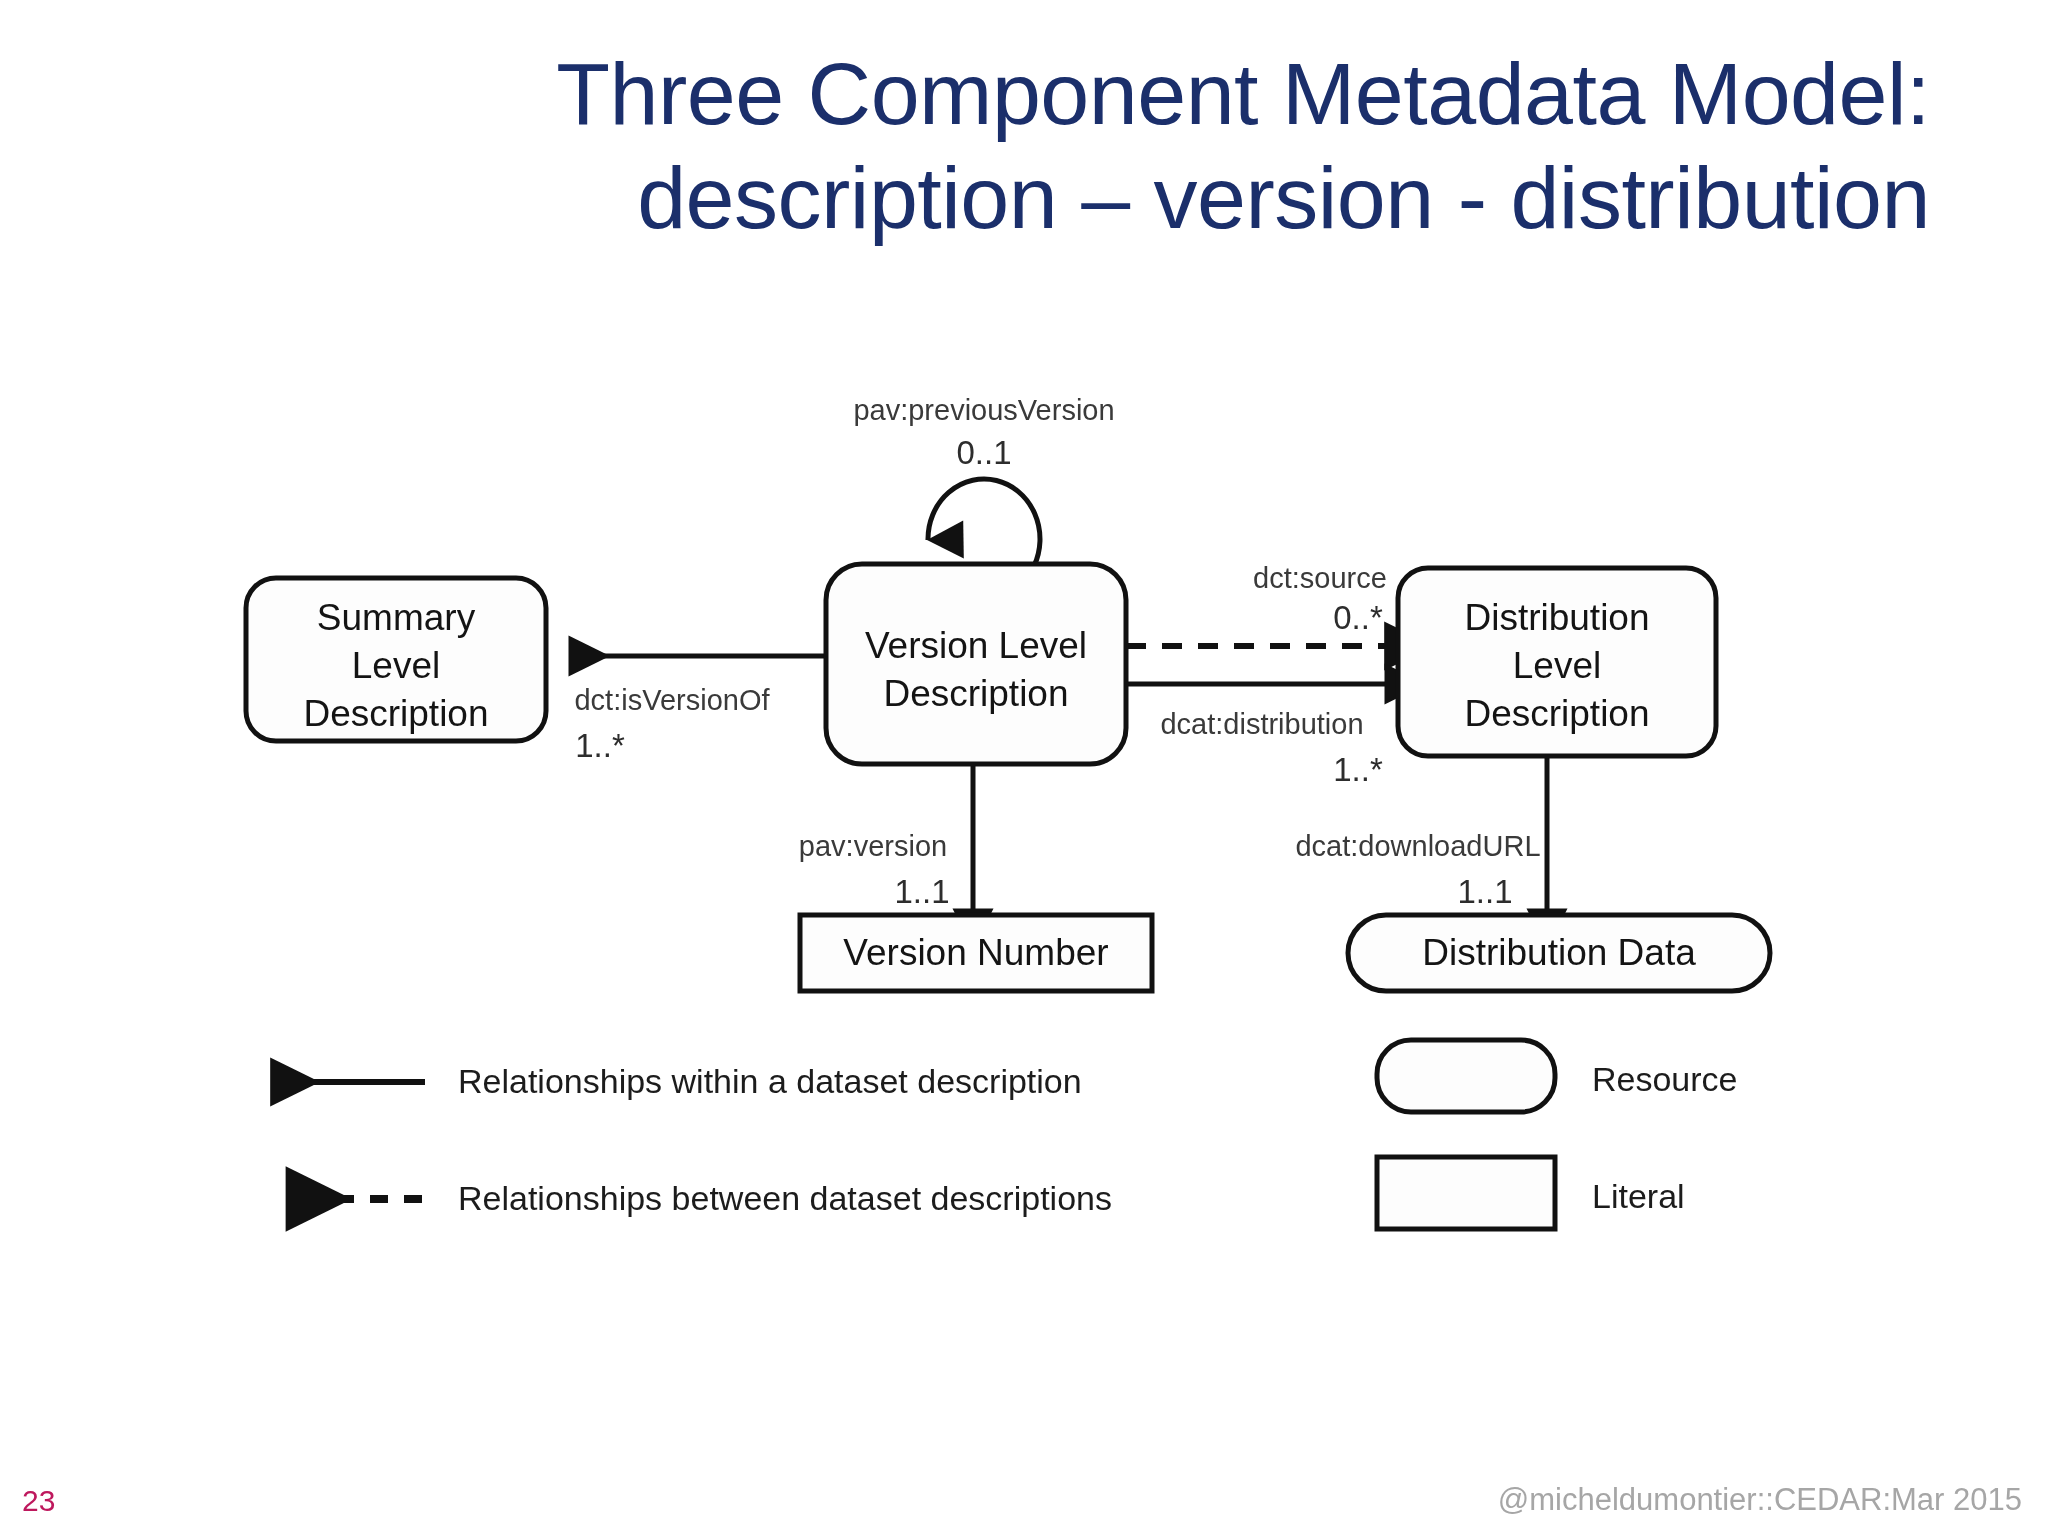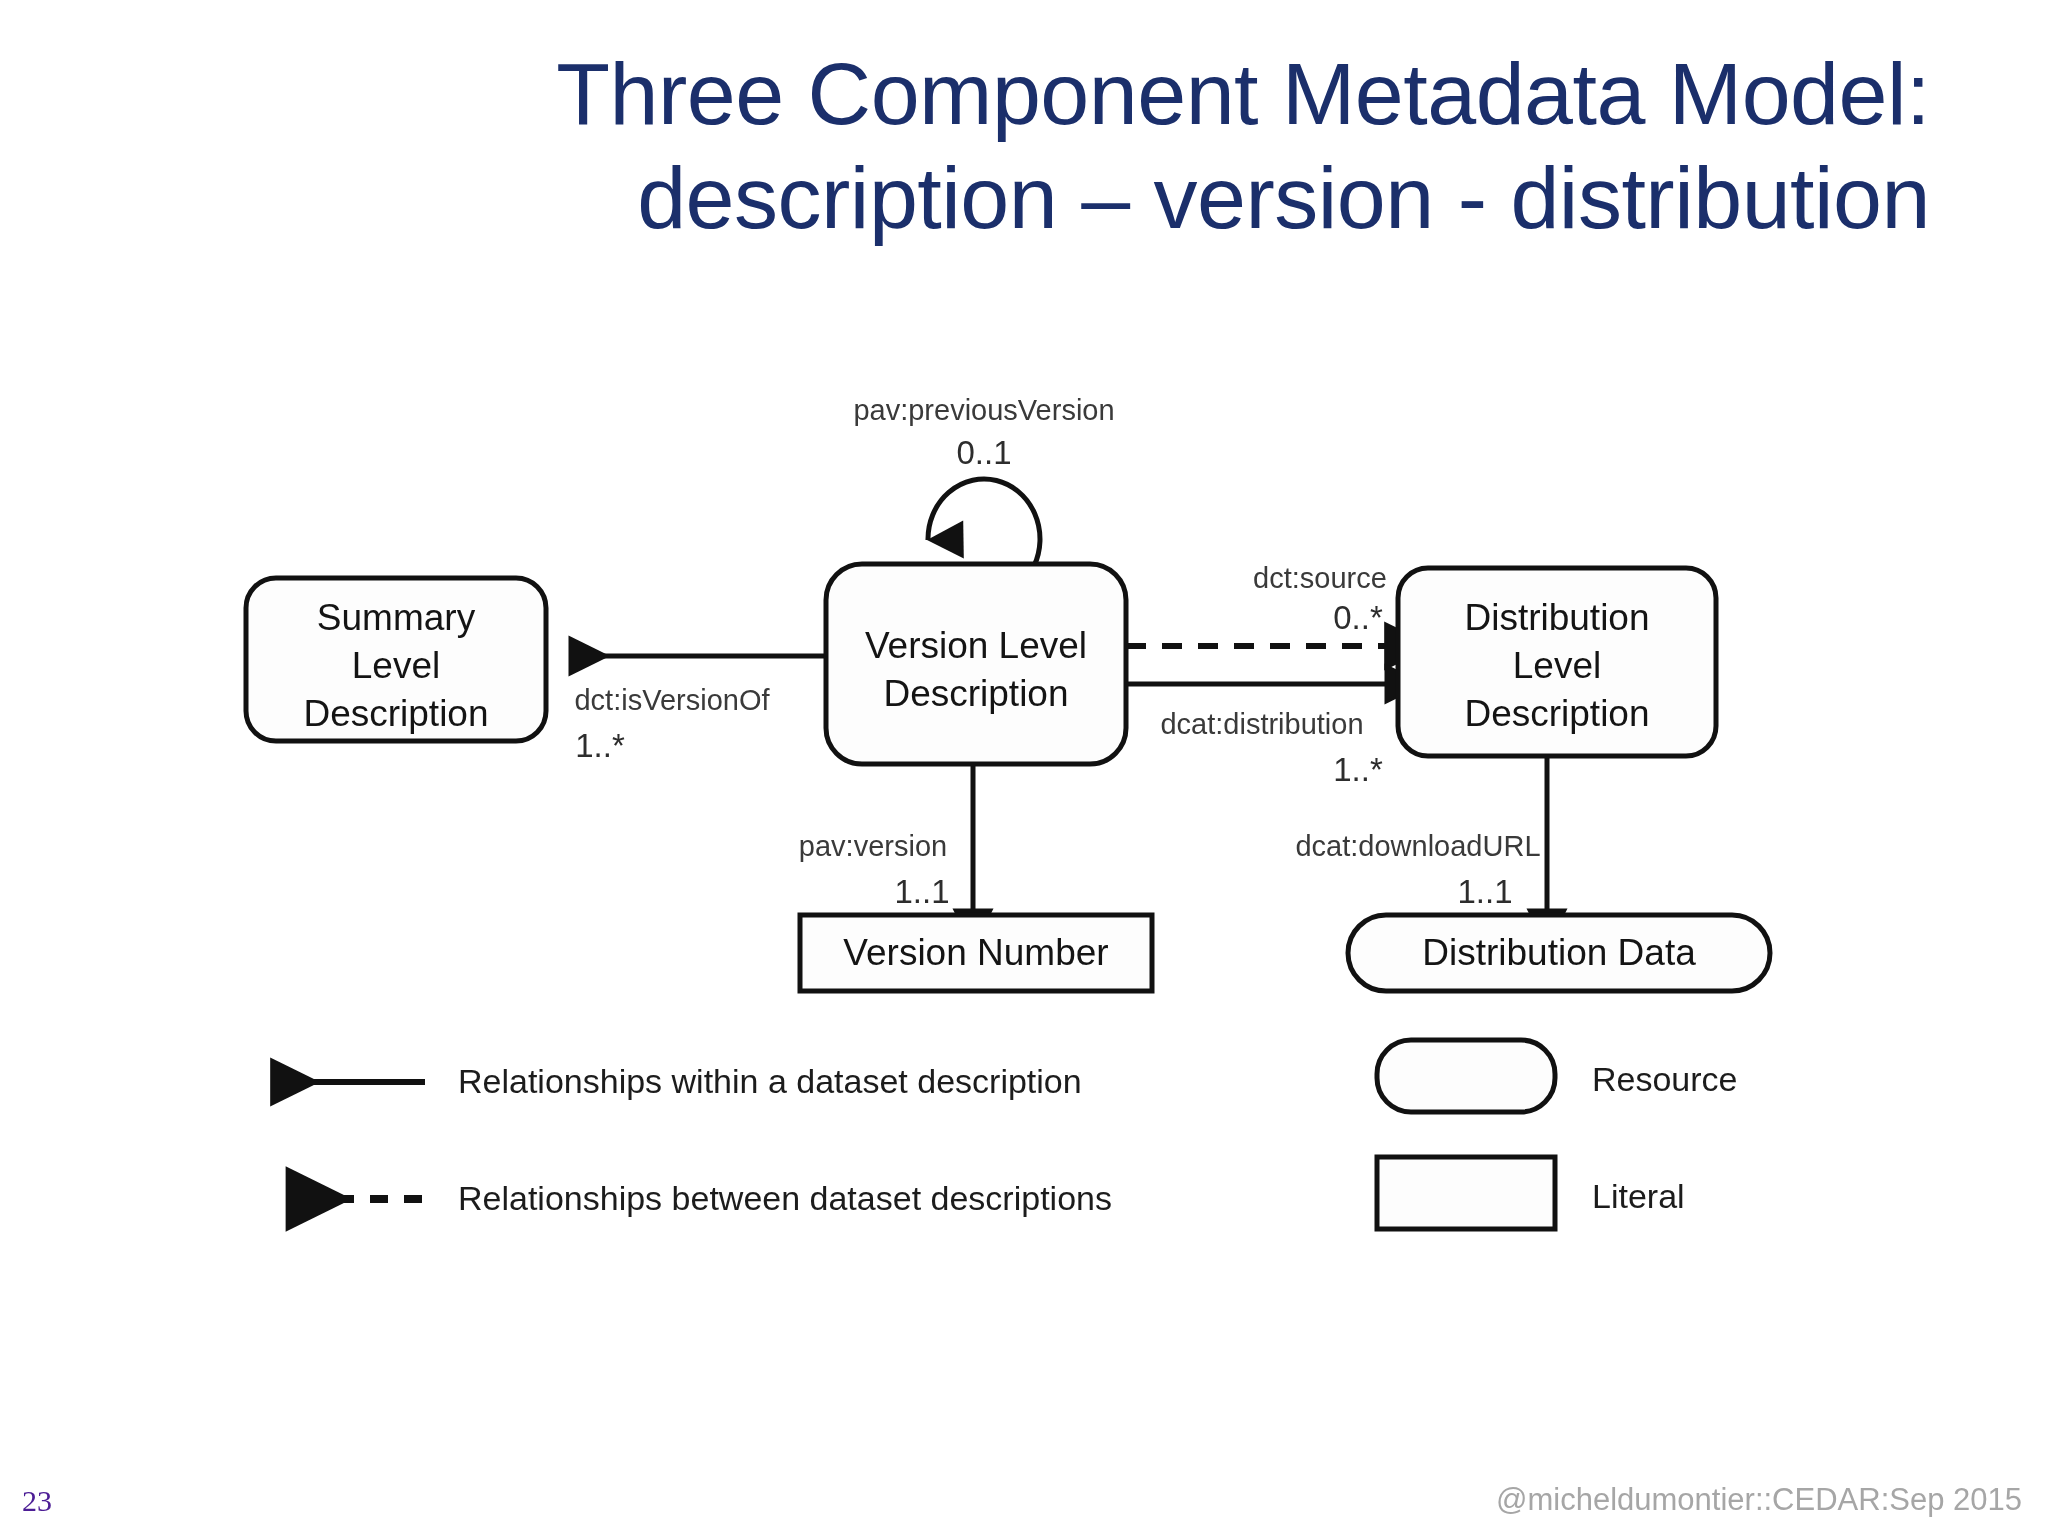--- a/index.html
+++ b/index.html
@@ -98,22 +98,22 @@
     stroke-width: 8;
     fill: none;
     stroke-dasharray: 18 16;
   }
 
   
   .footer-page {
     position: absolute;
     left: 22px;
     bottom: 18px;
-    color: #4c1d95;
-    font-family: Liberation Serif, serif;
+    color: #be185d;
+    font-family: Liberation Sans, sans-serif;
     font-size: 30px;
   }
   .footer-credit {
     position: absolute;
     right: 26px;
     bottom: 18px;
     color: #a6a6a6;
     font-family: "Liberation Sans", sans-serif;
     font-size: 31px;
   }
@@ -223,13 +223,13 @@
   </g>
 
   <g>
     <rect class="shape" x="1377" y="1157" rx="0" ry="0" width="178" height="72"></rect>
     <text class="legend-label" x="1592" y="1199" text-anchor="start">Literal</text>
   </g>
 </svg>
 </div>
 
 <div class="footer-page">23</div>
-<div class="footer-credit">@micheldumontier::CEDAR:Sep 2015</div>
+<div class="footer-credit">@micheldumontier::CEDAR:Mar 2015</div>
 
 </body></html>

